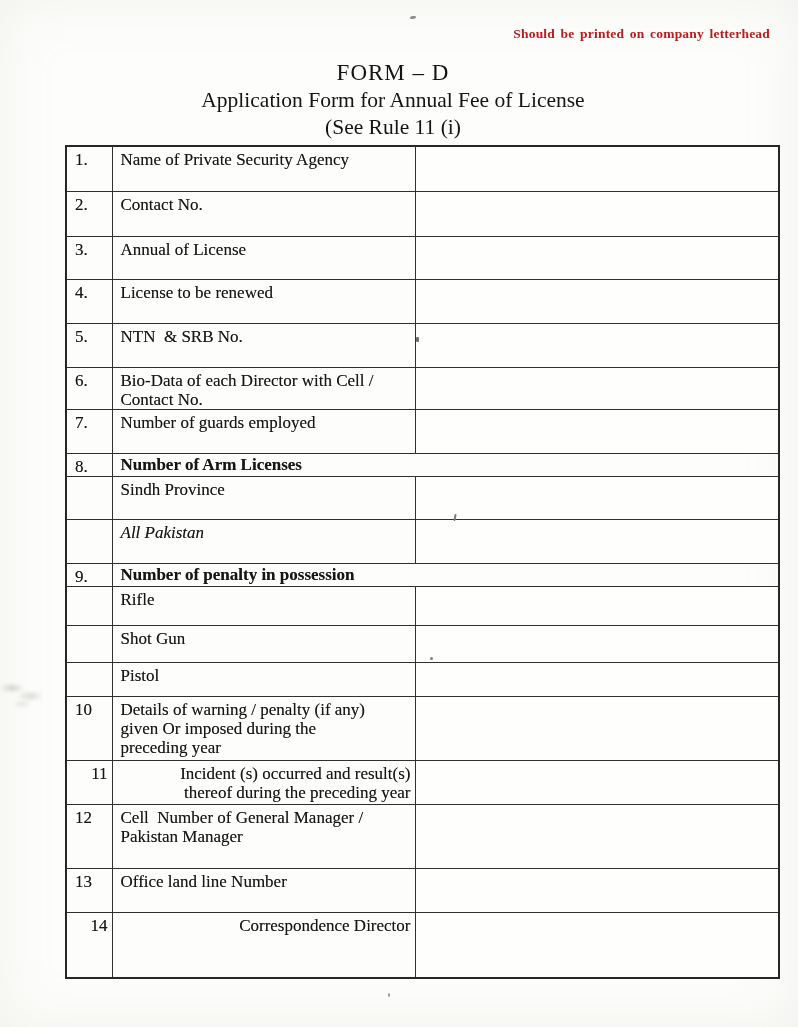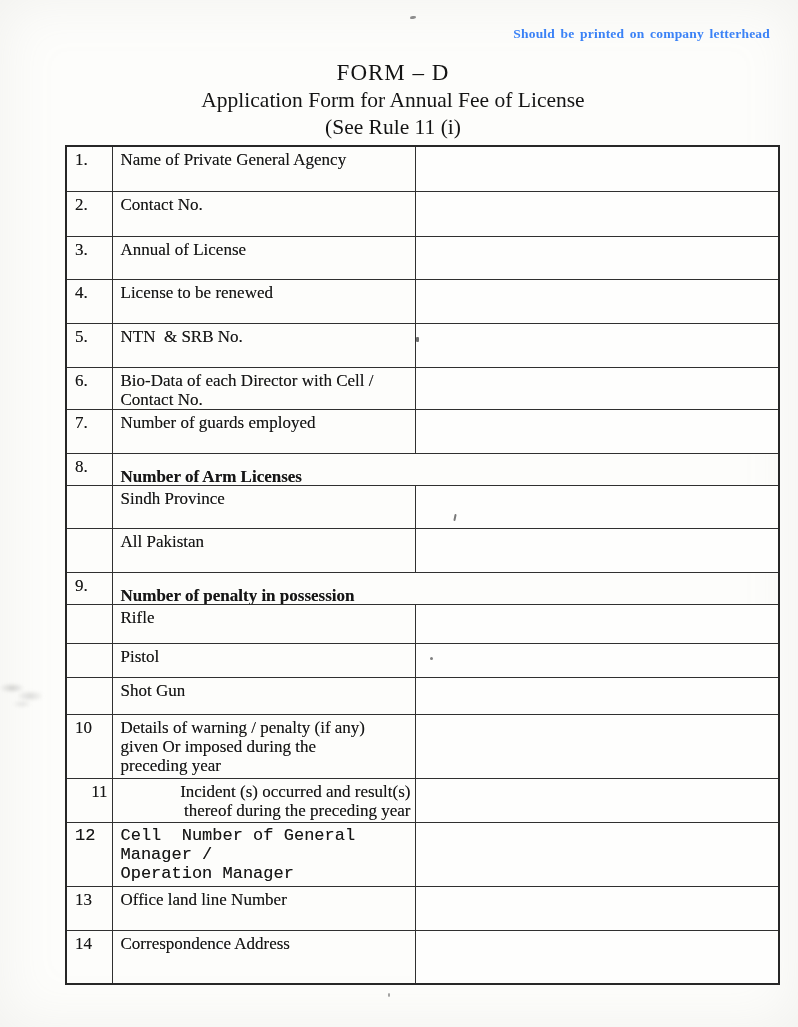--- a/index.html
+++ b/index.html
@@ -18,21 +18,21 @@
     box-shadow: inset 0 0 55px rgba(170,168,160,0.14);
   }
   .letterhead-note {
     position: absolute;
     top: 26px;
     right: 28px;
     font-size: 13.5px;
     font-weight: bold;
     letter-spacing: 0.2px;
     word-spacing: 2px;
-    color: #3b82f6;
+    color: #b91c1c;
   }
   .title-block {
     position: absolute;
     top: 59px;
     left: 0;
     width: 100%;
     text-align: center;
     transform: translateX(-6px);
     line-height: 27.5px;
     color: #141414;
@@ -68,21 +68,21 @@
   }
   .form-table td.num {
     padding-left: 8px;
   }
   .form-table td.label {
     white-space: pre-wrap;
   }
   .form-table td.label.section {
     font-weight: bold;
     line-height: 17px;
-    padding-top: 14px;
+    padding-top: 2px;
   }
   .form-table td.value {
     background: #fefefd;
   }
   
   .speck {
     position: absolute;
     background: #8d8d8d;
     border-radius: 50%;
   }
@@ -119,21 +119,21 @@
 
   <table class="form-table">
     <colgroup>
       <col style="width:46px">
       <col style="width:303px">
       <col style="width:364px">
     </colgroup>
     <tbody>
         <tr style="height: 45px;">
     <td class="num">1.</td>
-    <td class="label">Name of Private General Agency</td>
+    <td class="label">Name of Private Security Agency</td>
     <td class="value"></td>
   </tr>
         <tr style="height: 45px;">
     <td class="num">2.</td>
     <td class="label">Contact No.</td>
     <td class="value"></td>
   </tr>
         <tr style="height: 43px;">
     <td class="num">3.</td>
     <td class="label">Annual of License</td>
@@ -162,71 +162,71 @@
   </tr>
         <tr style="height: 21px;">
     <td class="num">8.</td>
     <td class="label section" colspan="2">Number of Arm Licenses</td>
   </tr>
         <tr style="height: 43px;">
     <td class="num"></td>
     <td class="label">Sindh Province</td>
     <td class="value"></td>
   </tr>
-        <tr style="height: 44px;">
+        <tr style="height: 44px; font-style: italic;">
     <td class="num"></td>
     <td class="label">All Pakistan</td>
     <td class="value"></td>
   </tr>
         <tr style="height: 21px;">
     <td class="num">9.</td>
     <td class="label section" colspan="2">Number of penalty in possession</td>
   </tr>
         <tr style="height: 39px; margin-left: 36px;">
     <td class="num"></td>
     <td class="label">Rifle</td>
     <td class="value"></td>
   </tr>
+        <tr style="height: 37px;">
+    <td class="num"></td>
+    <td class="label">Shot Gun</td>
+    <td class="value"></td>
+  </tr>
         <tr style="height: 34px;">
     <td class="num"></td>
     <td class="label">Pistol</td>
-    <td class="value"></td>
-  </tr>
-        <tr style="height: 37px;">
-    <td class="num"></td>
-    <td class="label">Shot Gun</td>
     <td class="value"></td>
   </tr>
         <tr style="height: 64px;">
     <td class="num">10</td>
     <td class="label">Details of warning / penalty (if any)
 given Or imposed during the
 preceding year</td>
     <td class="value"></td>
   </tr>
         <tr style="height: 44px; text-align: right;">
     <td class="num">11</td>
     <td class="label">Incident (s) occurred and result(s)
 thereof during the preceding year</td>
     <td class="value"></td>
   </tr>
-        <tr style="height: 64px; font-family: Liberation Mono, monospace;">
+        <tr style="height: 64px;">
     <td class="num">12</td>
     <td class="label">Cell  Number of General Manager /
-Operation Manager</td>
+Pakistan Manager</td>
     <td class="value"></td>
   </tr>
         <tr style="height: 44px;">
     <td class="num">13</td>
     <td class="label">Office land line Number</td>
     <td class="value"></td>
   </tr>
-        <tr style="height: 54px;">
+        <tr style="height: 66px; text-align: right;">
     <td class="num">14</td>
-    <td class="label">Correspondence Address</td>
+    <td class="label">Correspondence Director</td>
     <td class="value"></td>
   </tr>
       </tbody>
   </table>
 
   <div class="speck speck-top"></div>
   <div class="speck speck-ntn"></div>
   <div class="speck speck-pakistan"></div>
   <div class="speck speck-pistol"></div>
   <div class="speck speck-bottom"></div>

